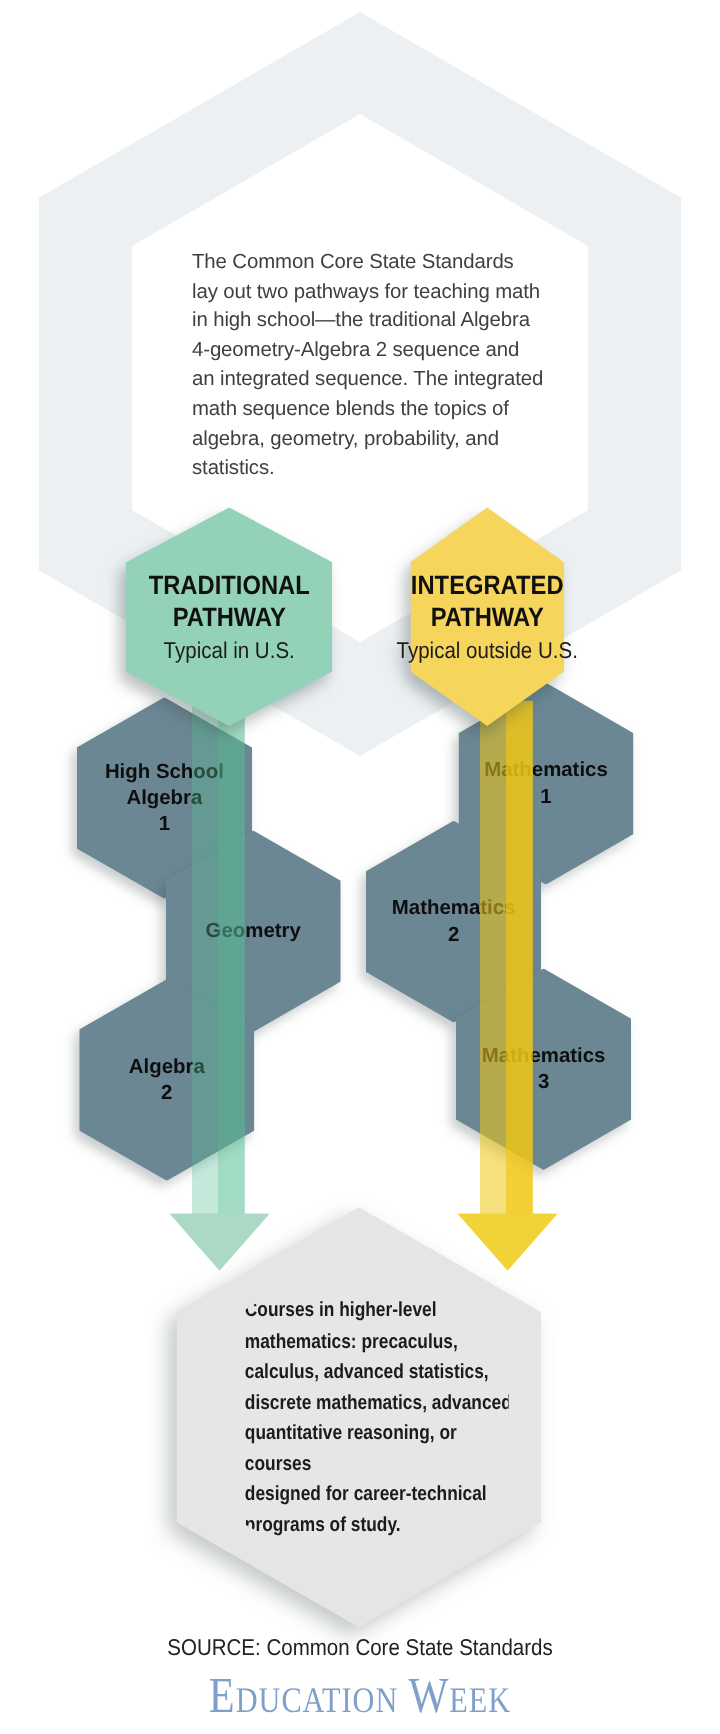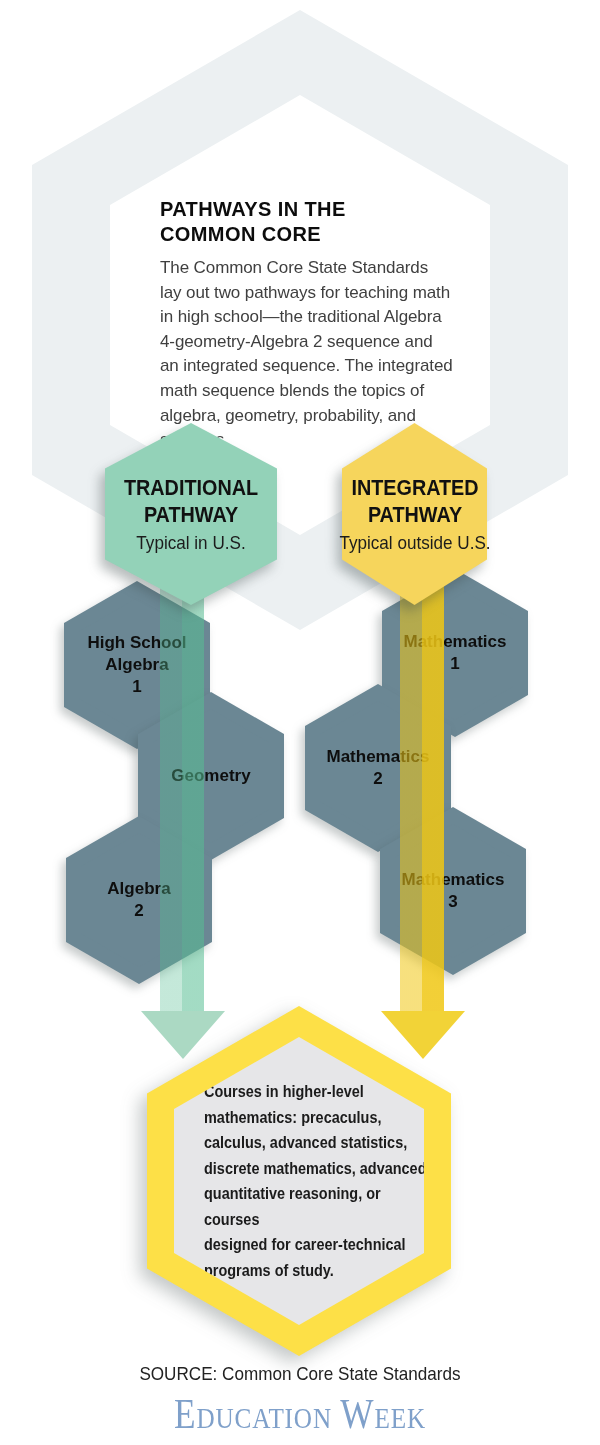--- a/index.html
+++ b/index.html
@@ -19,21 +19,21 @@
   
   .intro{left:160px;top:197px;width:330px;}
   .intro-title{font-size:20px;font-weight:bold;line-height:25px;letter-spacing:.4px;color:#0c0c0c;white-space:pre-line;}
   .intro-body{margin-top:9px;font-size:17px;line-height:24.6px;color:#3f3f3f;white-space:pre-line;letter-spacing:-.1px;}
 
   
   .shadow-lg{filter:drop-shadow(-5px 7px 6px rgba(55,70,70,.35));}
   .shadow-md{filter:drop-shadow(-4px 5px 5px rgba(55,70,70,.28));}
   .shadow-xl{filter:drop-shadow(-7px 7px 9px rgba(55,70,70,.30));}
   .ph-trad{left:105px;top:423px;width:172px;height:182px;z-index:30;}
-  .ph-int {left:342px;top:423px;width:145px;height:182px;z-index:30;}
+  .ph-int {left:342px;top:423px;width:128px;height:182px;z-index:30;}
   .ph-trad .hex{background:#93D2B8;}
   .ph-int  .hex{background:#F6D55C;}
   .ph-text{position:absolute;left:50%;top:50%;width:176px;
     transform:translate(-50%,-50%) scaleX(.9);text-align:center;}
   .ph-title{font-size:22px;font-weight:bold;line-height:27px;color:#111;white-space:pre-line;}
   .ph-sub{font-size:19px;margin-top:4px;color:#1c1c1c;}
 
   
   .course{width:146px;height:168px;z-index:10;}
   .course .hex{background:#6B8794;position:relative;}
@@ -56,21 +56,21 @@
     background:linear-gradient(90deg,rgba(87,190,147,.35) 0 50%,rgba(87,190,147,.55) 50% 100%);}
   .ribbon-yellow{left:400px;
     background:linear-gradient(90deg,rgba(240,199,20,.55) 0 50%,rgba(240,199,20,.85) 50% 100%);}
   .arrowhead{z-index:20;top:1011px;width:84px;height:48px;
     clip-path:polygon(0 0,100% 0,50% 100%);}
   .ah-teal{left:141px;background:#ABD9C3;}
   .ah-yellow{left:381px;background:#F2D337;}
 
   
   .outcome{left:147px;top:1006px;width:304px;height:350px;z-index:5;}
-  .outcome .hex{background:#fde047;position:relative;}
+  .outcome .hex{background:#e5e5e5;position:relative;}
   .outcome .inner{position:absolute;left:27px;top:31px;width:250px;height:288px;background:#E6E6E8;}
   .outcome-text{position:absolute;left:30px;top:50%;width:272px;
     transform:translateY(-50%) scaleX(.85);transform-origin:left center;
     font-weight:bold;font-size:17px;line-height:25.5px;color:#1b1b1b;white-space:pre-line;}
 
   
   .source{left:0;top:1363px;width:600px;text-align:center;font-size:19px;color:#222;
     transform:scaleX(.9);letter-spacing:0;}
   .logo{left:0;top:1393px;width:600px;text-align:center;color:#7FA0CA;
     font-family:"Liberation Serif",serif;line-height:1;transform:scaleX(.84);letter-spacing:1px;}
@@ -78,22 +78,20 @@
   .logo-rest{font-size:30px;}
   .logo-gap{margin-left:10px;}
 </style>
 </head>
 <body>
 
 <div class="abs bg-outer hex"></div>
 <div class="abs bg-inner hex"></div>
 
 <div class="abs intro">
-  <div class="intro-title">PATHWAYS IN THE
-COMMON CORE</div>
   <div class="intro-body">The Common Core State Standards
 lay out two pathways for teaching math
 in high school—the traditional Algebra
 4-geometry-Algebra 2 sequence and
 an integrated sequence. The integrated
 math sequence blends the topics of
 algebra, geometry, probability, and
 statistics.</div>
 </div>
 

